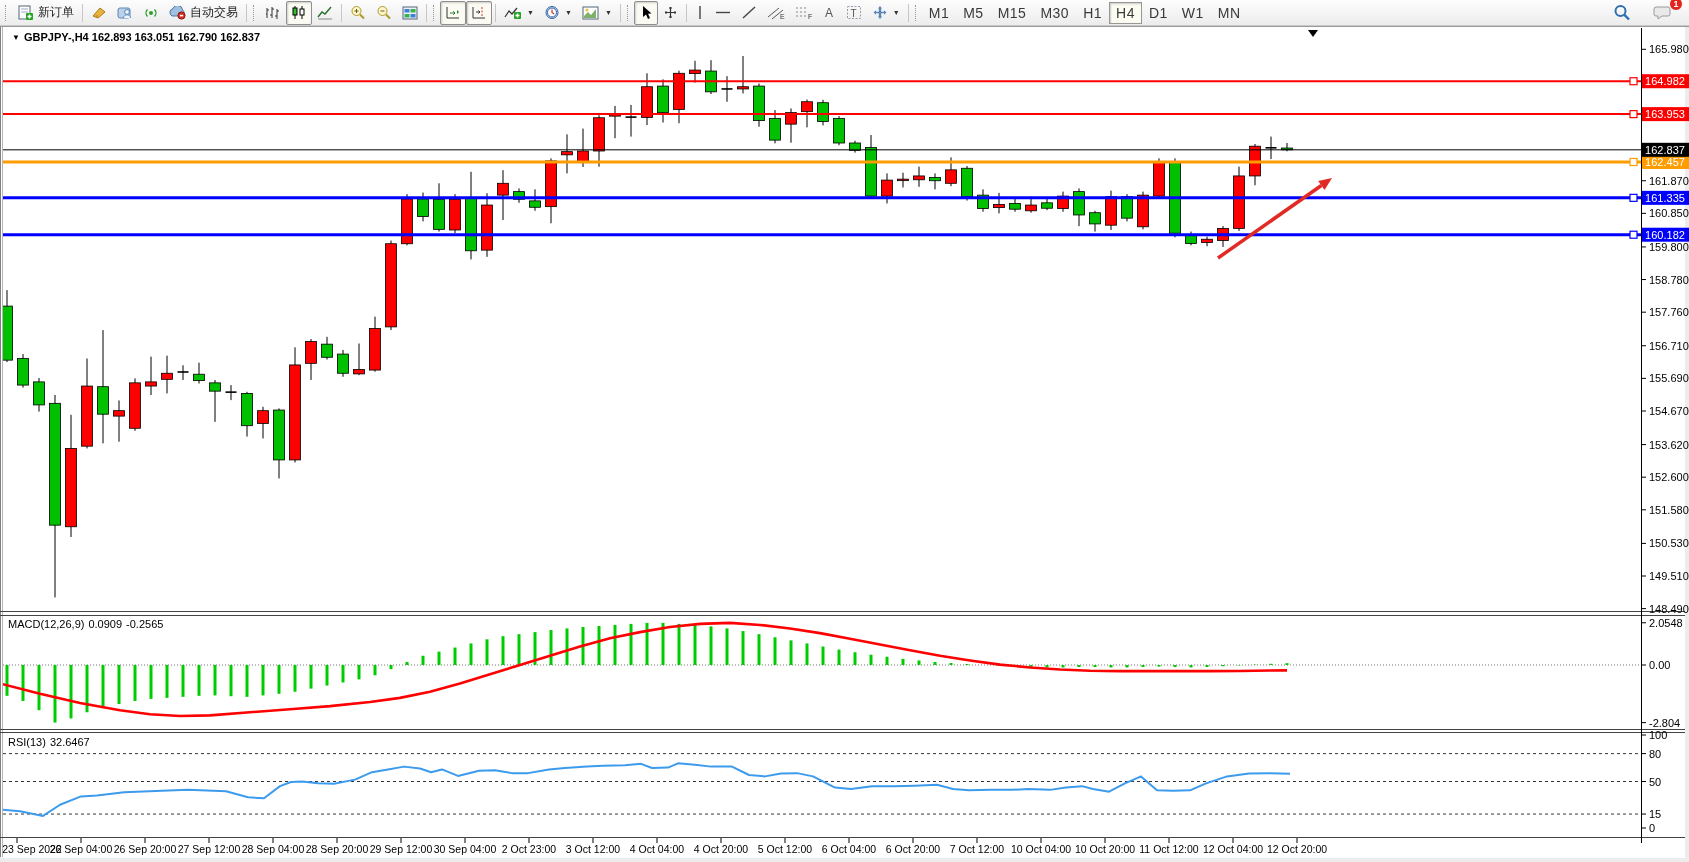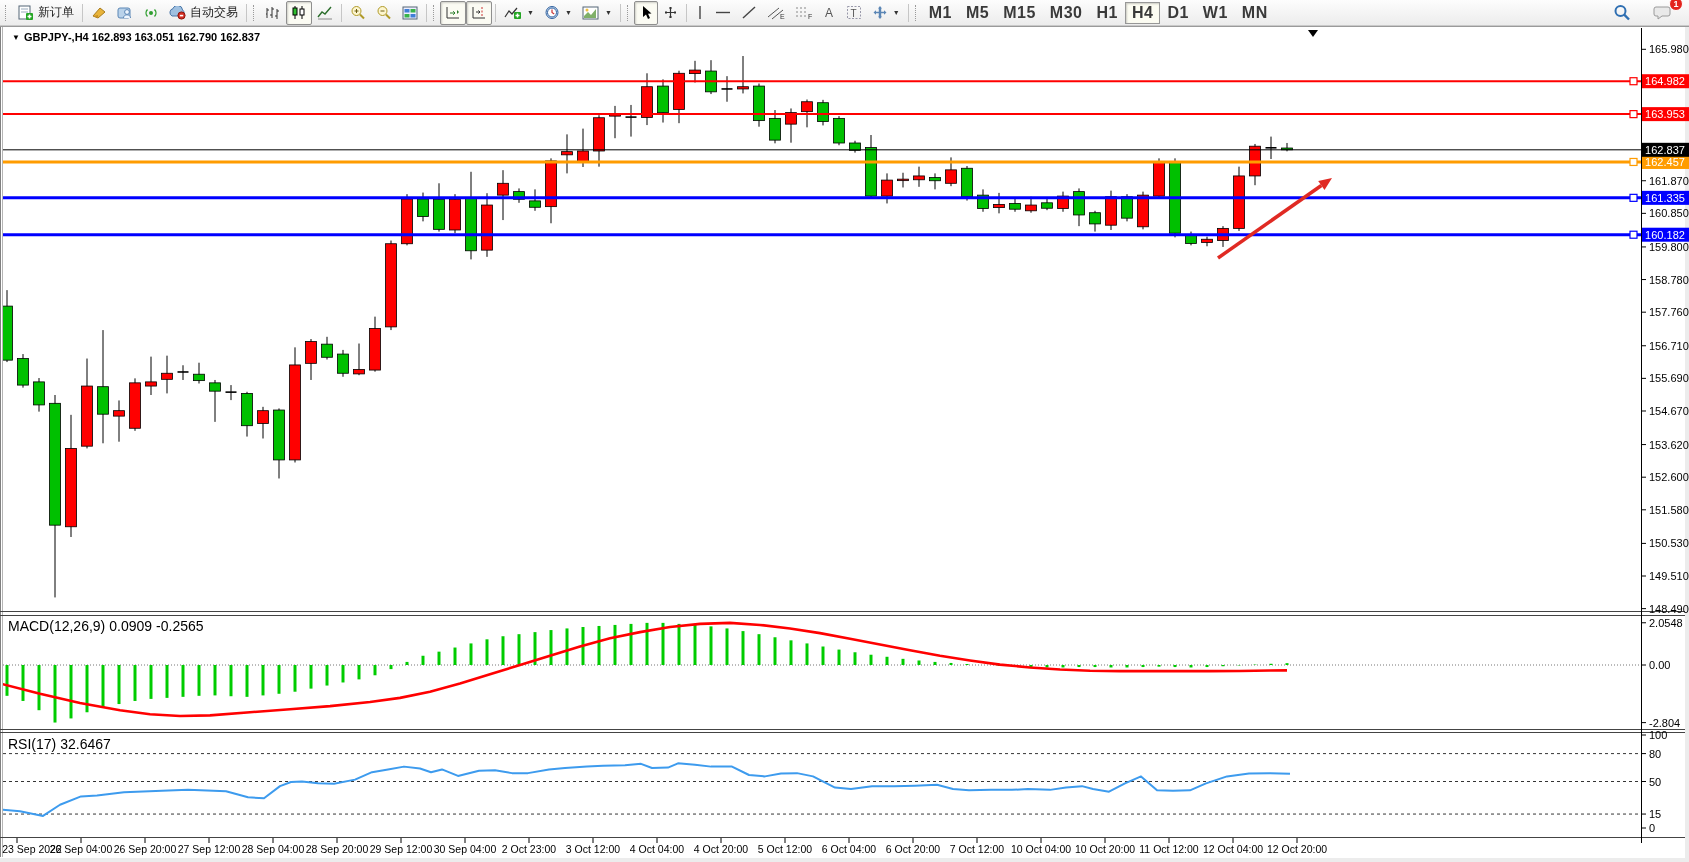--- a/index.html
+++ b/index.html
@@ -8,30 +8,30 @@
   
   .toolbar{position:absolute;top:0;left:0;width:1689px;height:26px;box-sizing:border-box;
     background:linear-gradient(#fdfdfd,#ececec);border-bottom:1px solid #c9c9c9;
     display:flex;align-items:center;padding:0 2px;z-index:6;}
   .grip{width:3px;height:16px;margin:0 3px;border-left:1px dotted #9a9a9a;}
   .sep{width:1px;height:18px;background:#c6c6c6;margin:0 3px;}
   .tb-btn{display:flex;align-items:center;gap:3px;height:22px;padding:0 4px;border:1px solid transparent;
     border-radius:2px;font-size:12px;color:#222;cursor:default;white-space:nowrap;}
   .tb-btn.active{background:#fbfbf3;border-color:#8f8f8f;box-shadow:inset 1px 1px 2px rgba(0,0,0,.18);}
   .tb-btn .caret{font-size:7px;color:#333;margin-left:2px;}
-  .tf-btn{font-size:16px;color:#3a3a3a;font-weight:bold;padding:0 6px;height:20px;display:flex;align-items:center;
+  .tf-btn{font-size:14px;color:#3a3a3a;font-weight:normal;padding:0 6px;height:20px;display:flex;align-items:center;
     border:1px solid transparent;letter-spacing:0.5px;text-align:right;}
   .tf-btn.active{border-color:#979797;background:#fcfcf2;box-shadow:inset 1px 1px 2px rgba(0,0,0,.2);}
   .toolbar-right{margin-left:auto;display:flex;align-items:center;gap:12px;padding-right:10px;}
   .badge{position:absolute;top:-5px;right:-7px;background:#e3241d;color:#fff;font-size:9px;font-weight:bold;
     border-radius:50%;width:12px;height:12px;line-height:12px;text-align:center;border:1px solid #fff;}
   
   .chart-title{position:absolute;left:12px;top:31px;font-size:11px;font-weight:bold;color:#000;z-index:4;text-align:center;}
   .chart-title .tri{font-size:8px;margin-right:4px;vertical-align:1px;}
-  .pane-label{position:absolute;left:8px;font-size:14px;color:#000;z-index:4;}
+  .pane-label{position:absolute;left:8px;font-size:11px;color:#000;z-index:4;}
   .pane-label span{margin-right:4px;}
   svg#chart{position:absolute;left:0;top:0;z-index:2;}
   text{font-family:"Liberation Sans",sans-serif;}
 </style>
 </head>
 <body>
 <div id="root">
 
   <div class="toolbar" id="toolbar">
       <div class="grip"></div>
@@ -305,21 +305,21 @@
       </div>
     </div>
 
   <div class="chart-title">
     <span class="tri">▼</span><span>GBPJPY-,H4  162.893 163.051 162.790 162.837</span>
   </div>
   <div class="pane-label" style="top:618px;">
     <span>MACD(12,26,9)</span><span>0.0909</span><span>-0.2565</span>
   </div>
   <div class="pane-label" style="top:736px;">
-    <span>RSI(17)</span><span>32.6467</span>
+    <span>RSI(13)</span><span>32.6467</span>
   </div>
 
   <svg id="chart" width="1689" height="862">
       <line x1="0" y1="26.5" x2="1689" y2="26.5" stroke="#9a9a9a"></line>
       <line x1="0.5" y1="27" x2="0.5" y2="857" stroke="#808080"></line>
       <line x1="2.5" y1="27" x2="2.5" y2="857" stroke="#b5b5b5"></line>
       <line x1="0" y1="611.5" x2="1689" y2="611.5" stroke="#444"></line>
       <line x1="0" y1="615.5" x2="1689" y2="615.5" stroke="#444"></line>
       <line x1="0" y1="729.5" x2="1689" y2="729.5" stroke="#444"></line>
       <line x1="0" y1="732.5" x2="1689" y2="732.5" stroke="#444"></line>

